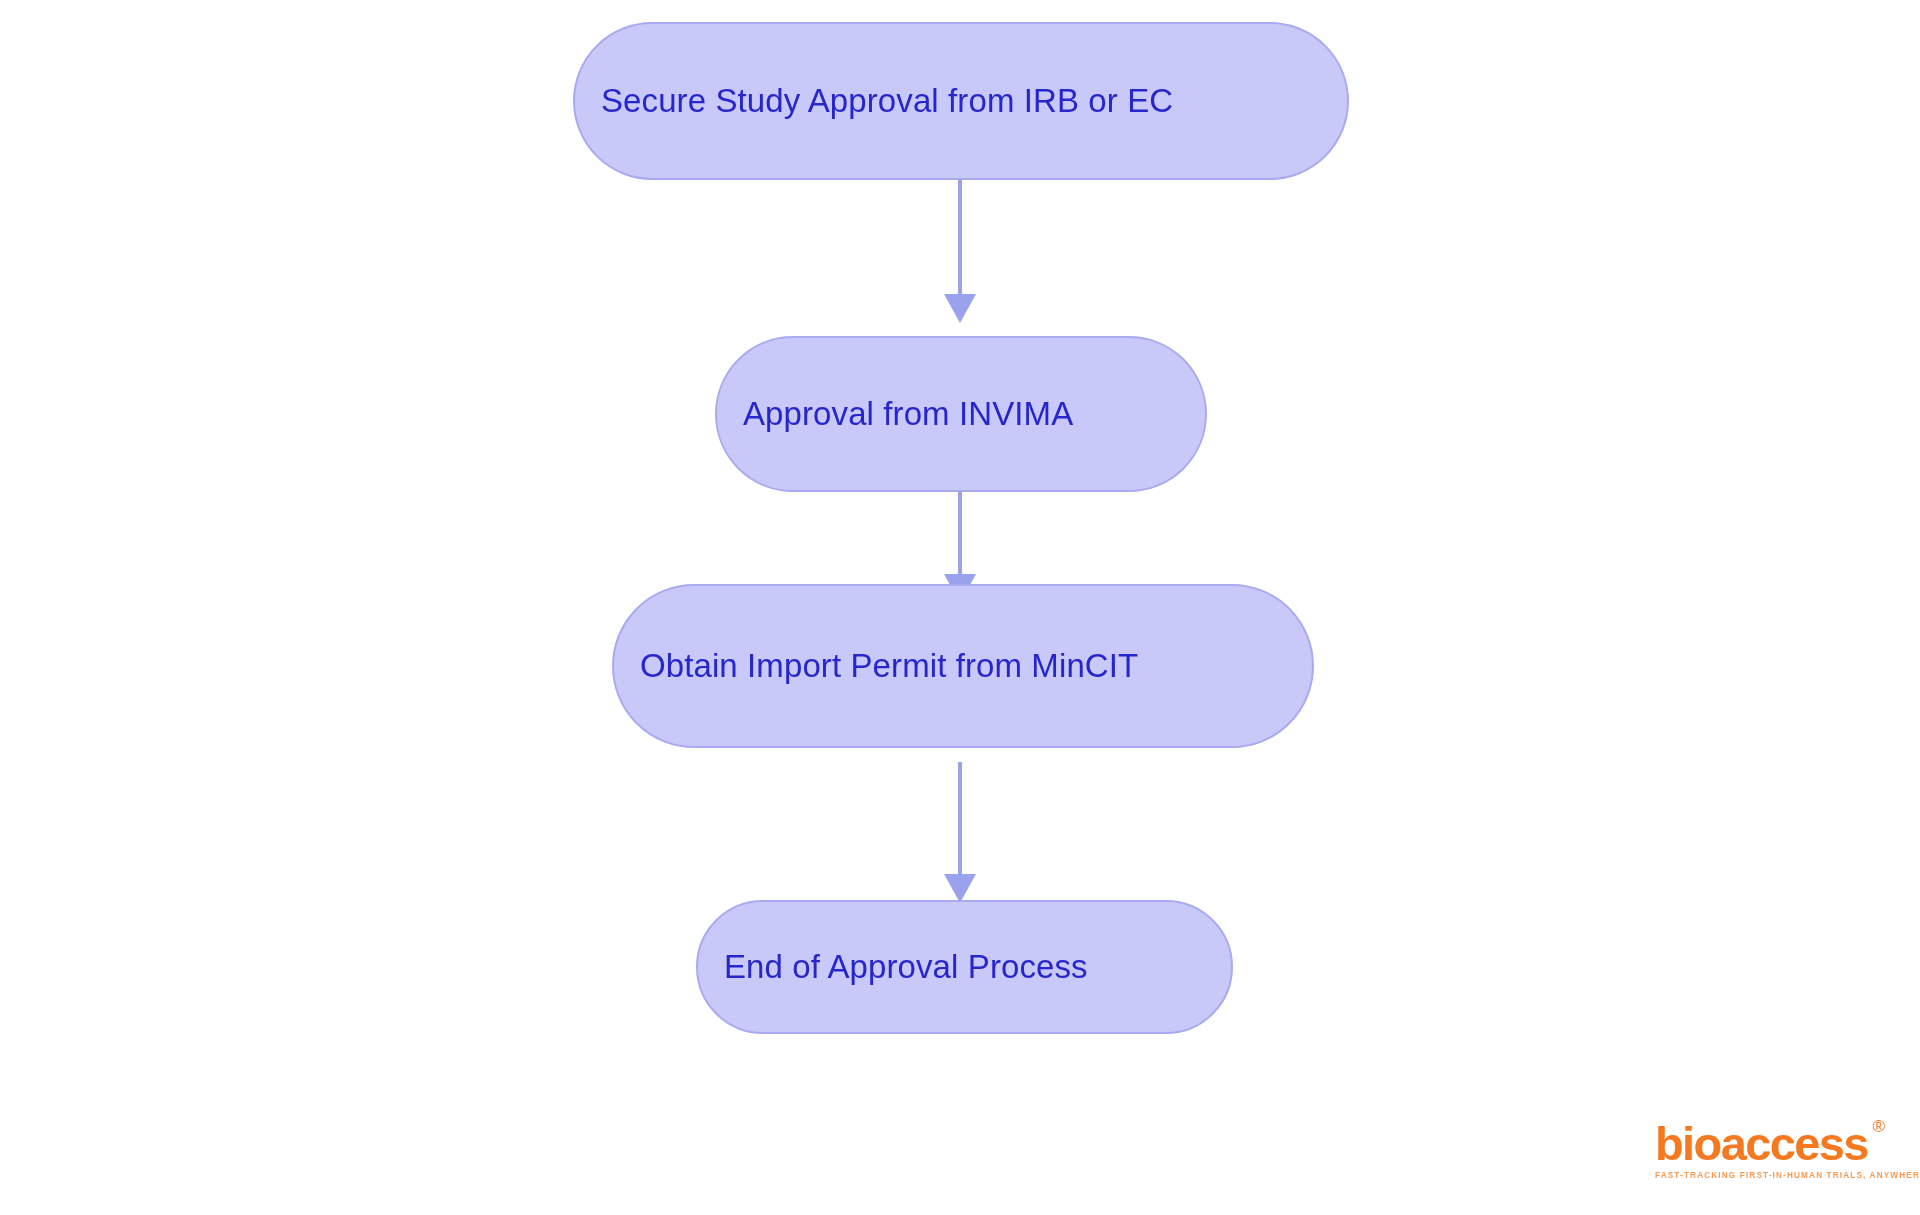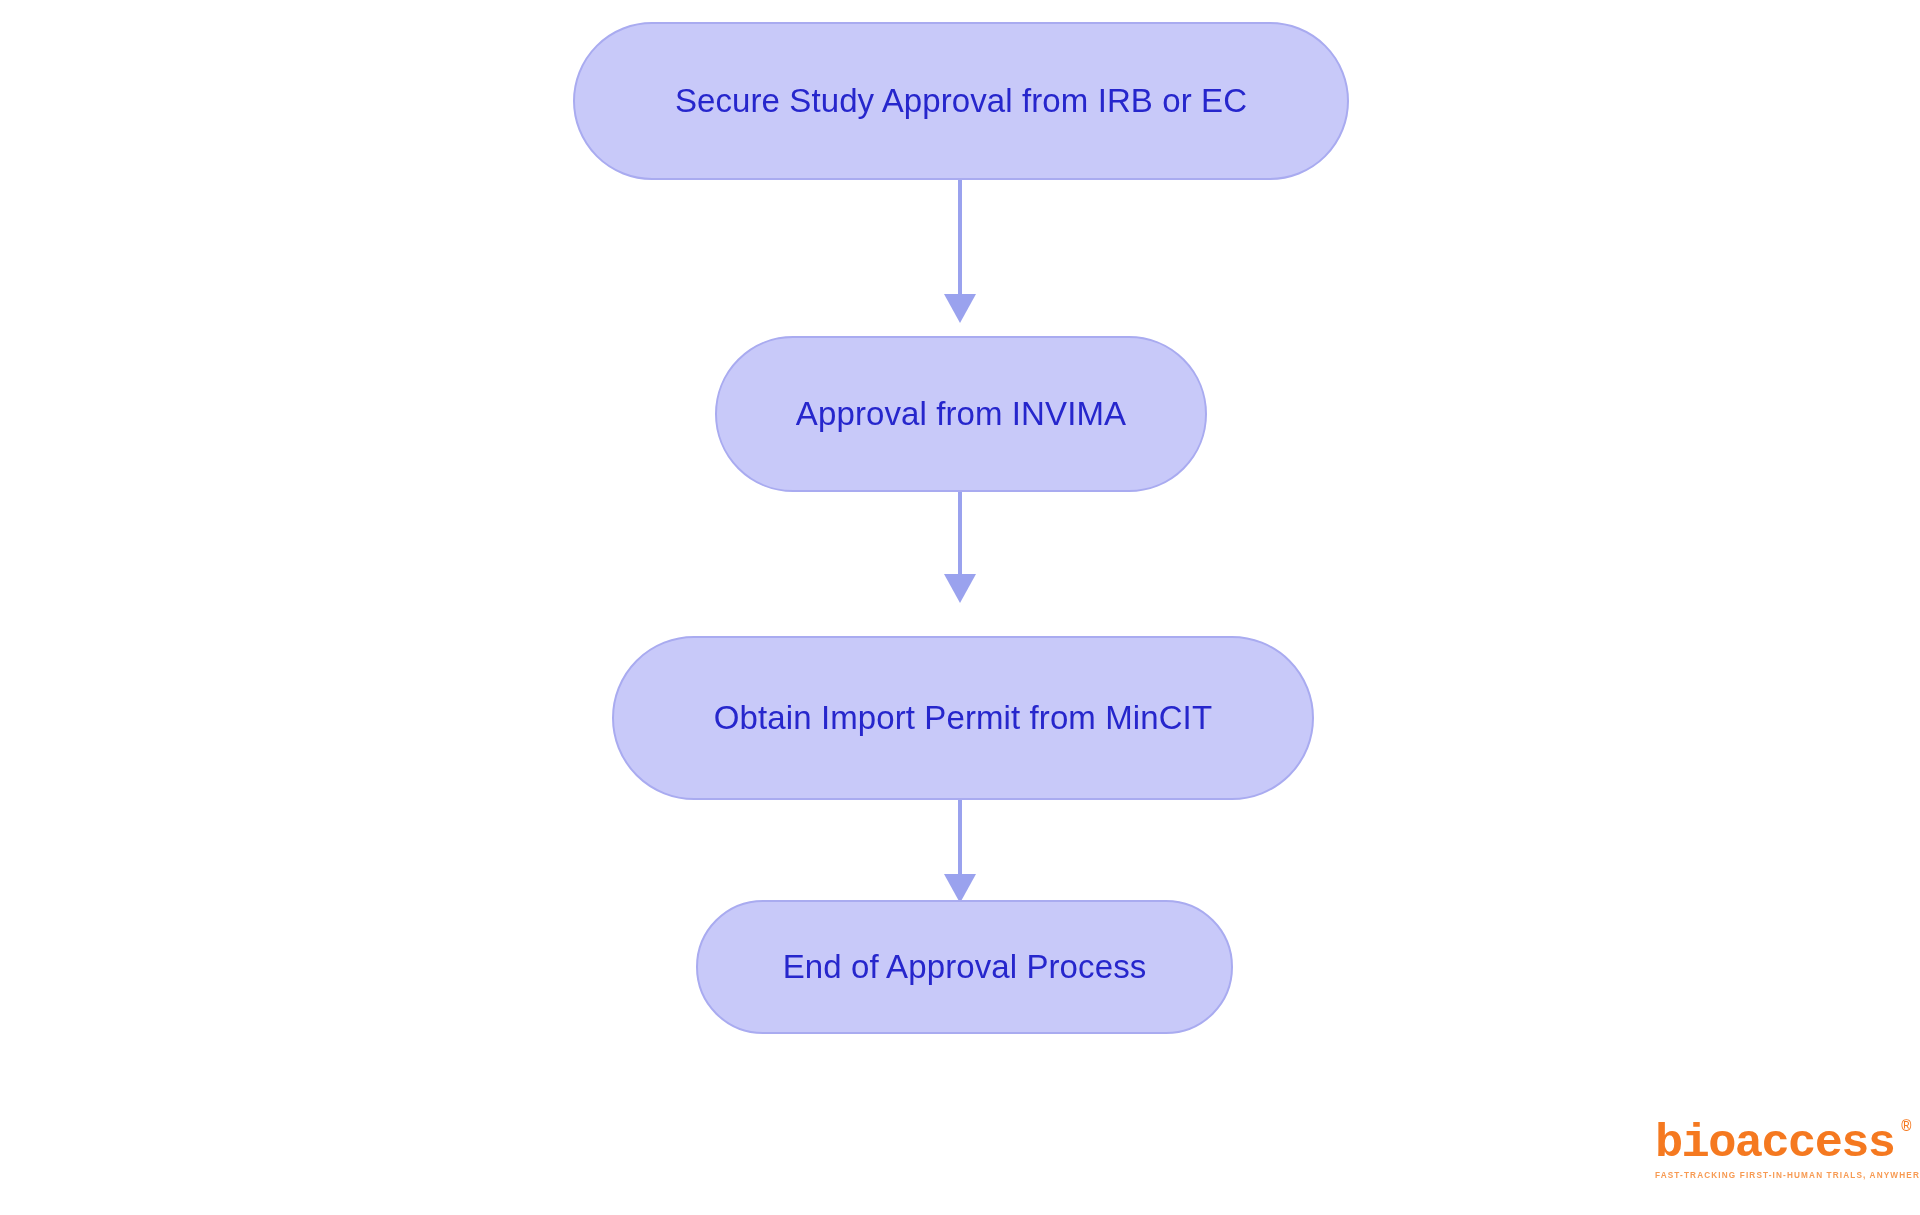--- a/index.html
+++ b/index.html
@@ -21,21 +21,20 @@
     height: 1215px;
     background: #ffffff;
   }
 
   
   .node {
     position: absolute;
     box-sizing: border-box;
     display: flex;
     align-items: center;
-    justify-content: center;
     background: #c8c9f9;
     border: 2px solid #a9abf0;
     border-radius: 999px;
     color: #2626cc;
     font-family: "Liberation Sans", sans-serif;
     font-size: 33px;
     font-weight: 400;
     letter-spacing: 0.1px;
     line-height: 1.15;
     text-align: center;
@@ -44,21 +43,21 @@
   }
 
   .node-label {
     display: block;
     padding: 0 26px;
   }
 
   
   #node-0 { left: 573px;  top: 22px;   width: 776px; height: 158px; }
   #node-1 { left: 715px;  top: 336px;  width: 492px; height: 156px; }
-  #node-2 { left: 612px;  top: 636px;  width: 702px; height: 164px; }
+  #node-2 { left: 612px;  top: 584px;  width: 702px; height: 164px; }
   #node-3 { left: 696px;  top: 900px;  width: 537px; height: 134px; }
 
   
   .connector {
     position: absolute;
     z-index: 1;
     pointer-events: none;
   }
   .connector svg {
     display: block;
@@ -77,21 +76,21 @@
     width: 235px;
     height: 72px;
     z-index: 3;
     text-align: left;
   }
 
   .brand-wordmark {
     position: relative;
     display: inline-block;
     color: #F57920;
-    font-family: Liberation Mono, monospace;
+    font-family: Liberation Sans, sans-serif;
     font-size: 47px;
     font-weight: bold;
     letter-spacing: -1.6px;
     line-height: 1;
     white-space: nowrap;
   }
 
   .brand-reg {
     position: absolute;
     top: -2px;

